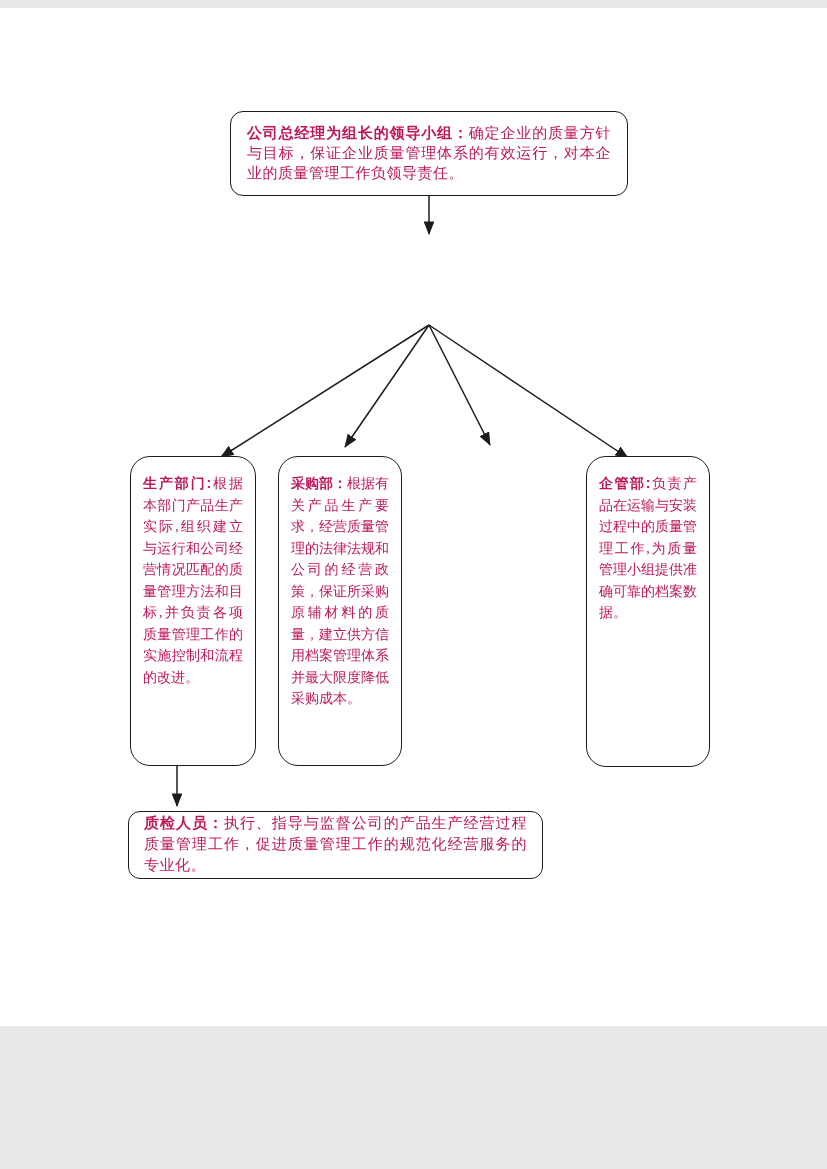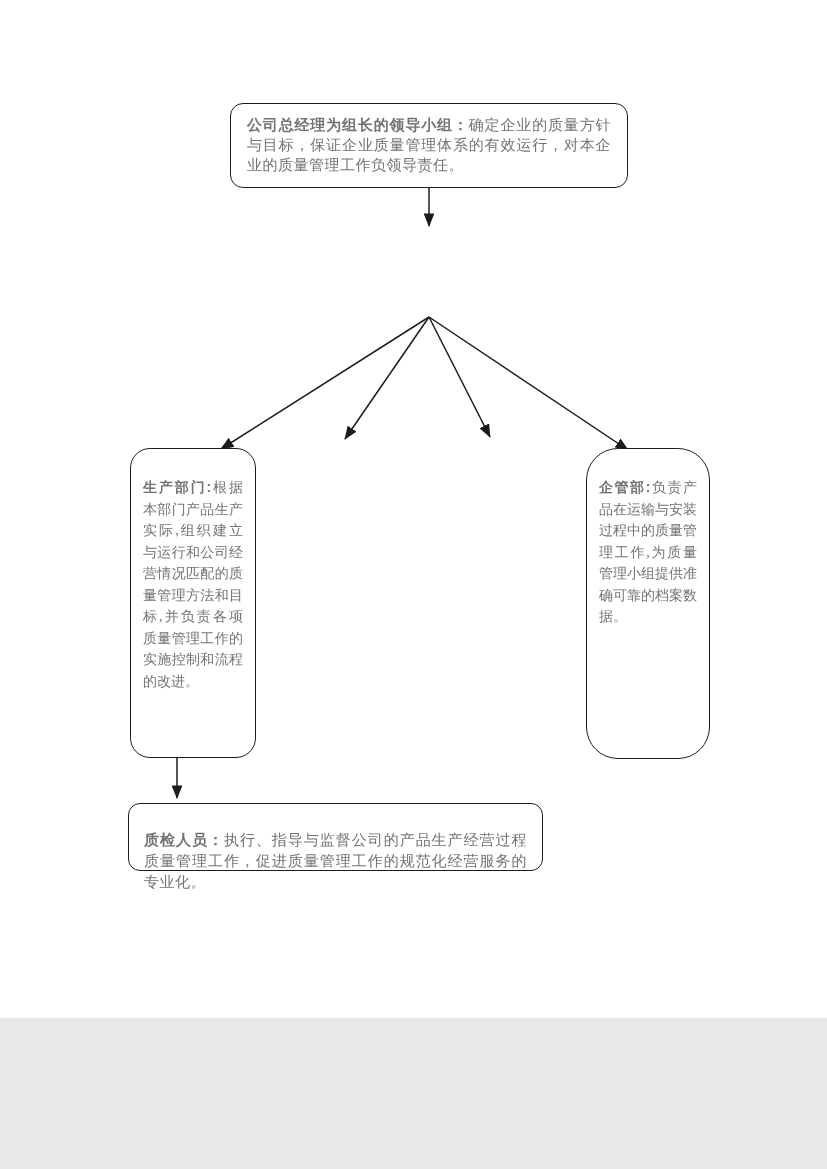--- a/index.html
+++ b/index.html
@@ -4,23 +4,23 @@
 <style>
   html, body {
     margin: 0;
     padding: 0;
     background: #e8e8e8;
   }
   .page {
     position: relative;
     width: 827px;
     height: 1018px;
-    margin: 0 auto;
+    margin: 8px auto;
     background: #ffffff;
-    color: #737373;
+    color: #be185d;
     font-family: "Liberation Serif", "DejaVu Serif", serif;
     overflow: hidden;
   }
   .connectors {
     position: absolute;
     left: 0;
     top: 0;
     width: 827px;
     height: 1169px;
     pointer-events: none;
@@ -44,30 +44,30 @@
     font-size: 15px;
     line-height: 20px;
     letter-spacing: 0.5px;
     padding: 11px 16px;
   }
   
   .col {
     border-radius: 20px;
     font-size: 14px;
     line-height: 21.5px;
-    padding: 28px 12px;
+    padding: 16px 12px;
   }
   #node-leadership   { left: 230px; top: 103px; width: 398px; height: 85px; }
   #node-quality      { left: 230px; top: 231px; width: 398px; height: 86px; }
   #node-production   { left: 130px; top: 448px; width: 126px; height: 310px; }
   #node-purchasing   { left: 278px; top: 448px; width: 124px; height: 310px; }
   #node-sales        { left: 431px; top: 448px; width: 123px; height: 312px; }
-  #node-enterprise   { left: 586px; top: 448px; width: 124px; height: 311px; border-radius: 32px; }
+  #node-enterprise   { left: 586px; top: 448px; width: 124px; height: 311px; }
   #node-inspectors   { left: 128px; top: 803px; width: 415px; height: 68px;
-                       border-radius: 12px; padding: 25px 15px; line-height: 21px; }
+                       border-radius: 12px; padding: 0 15px; line-height: 21px; }
 </style>
 </head>
 <body>
 
 <div class="page">
 
   <svg class="connectors" viewBox="0 0 827 1169" xmlns="http://www.w3.org/2000/svg">
     <defs>
       <marker id="ah" viewBox="0 0 10 8" refX="9.3" refY="4" markerWidth="9" markerHeight="7.2" orient="auto">
         <path d="M0,0 L10,4 L0,8 Z" fill="#1c1c1c"></path>
@@ -85,20 +85,23 @@
 
   <div class="node wide" id="node-leadership">
     <p><span class="node-title">公司总经理为组长的领导小组：</span><span>确定企业的质量方针与目标，保证企业质量管理体系的有效运行，对本企业的质量管理工作负领导责任。</span></p>
   </div>
 
 
   <div class="node col" id="node-production">
     <p><span class="node-title">生产部门:</span><span>根据本部门产品生产实际,组织建立与运行和公司经营情况匹配的质量管理方法和目标,并负责各项质量管理工作的实施控制和流程的改进。</span></p>
   </div>
 
+  <div class="node col" id="node-purchasing">
+    <p><span class="node-title">采购部：</span><span>根据有关产品生产要求，经营质量管理的法律法规和公司的经营政策，保证所采购原辅材料的质量，建立供方信用档案管理体系并最大限度降低采购成本。</span></p>
+  </div>
 
 
   <div class="node col" id="node-enterprise">
     <p><span class="node-title">企管部:</span><span>负责产品在运输与安装过程中的质量管理工作,为质量管理小组提供准确可靠的档案数据。</span></p>
   </div>
 
   <div class="node wide" id="node-inspectors">
     <p><span class="node-title">质检人员：</span><span>执行、指导与监督公司的产品生产经营过程质量管理工作，促进质量管理工作的规范化经营服务的专业化。</span></p>
   </div>
 

